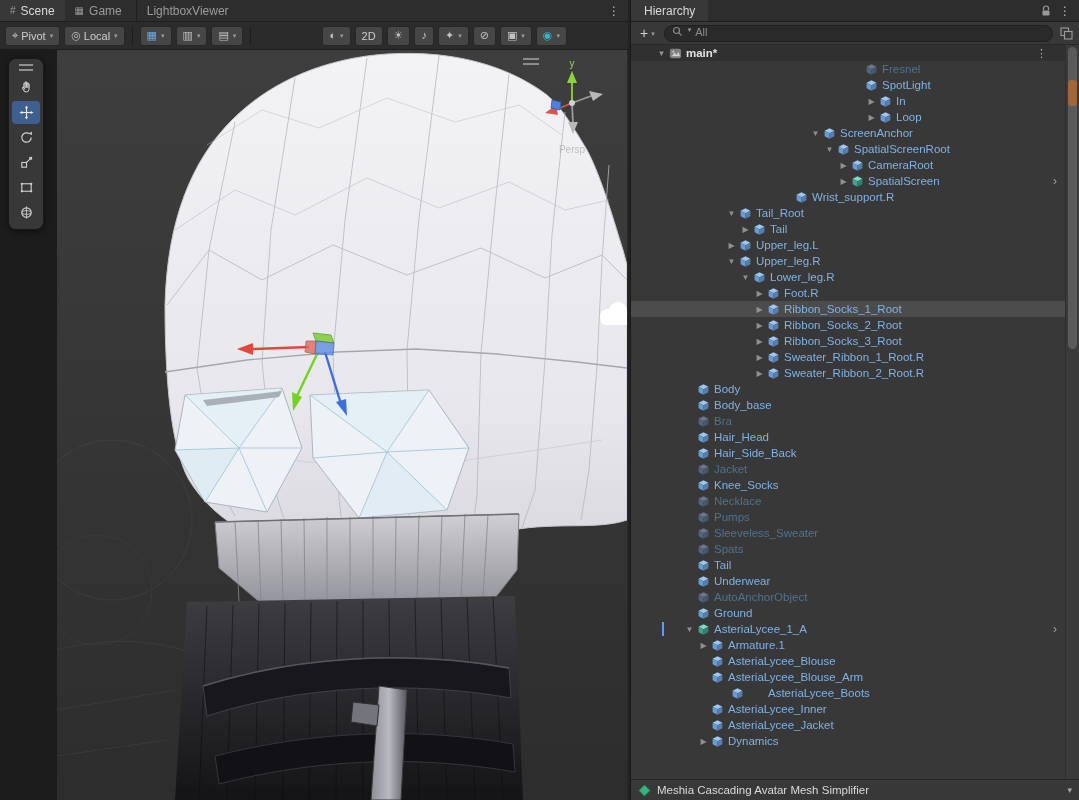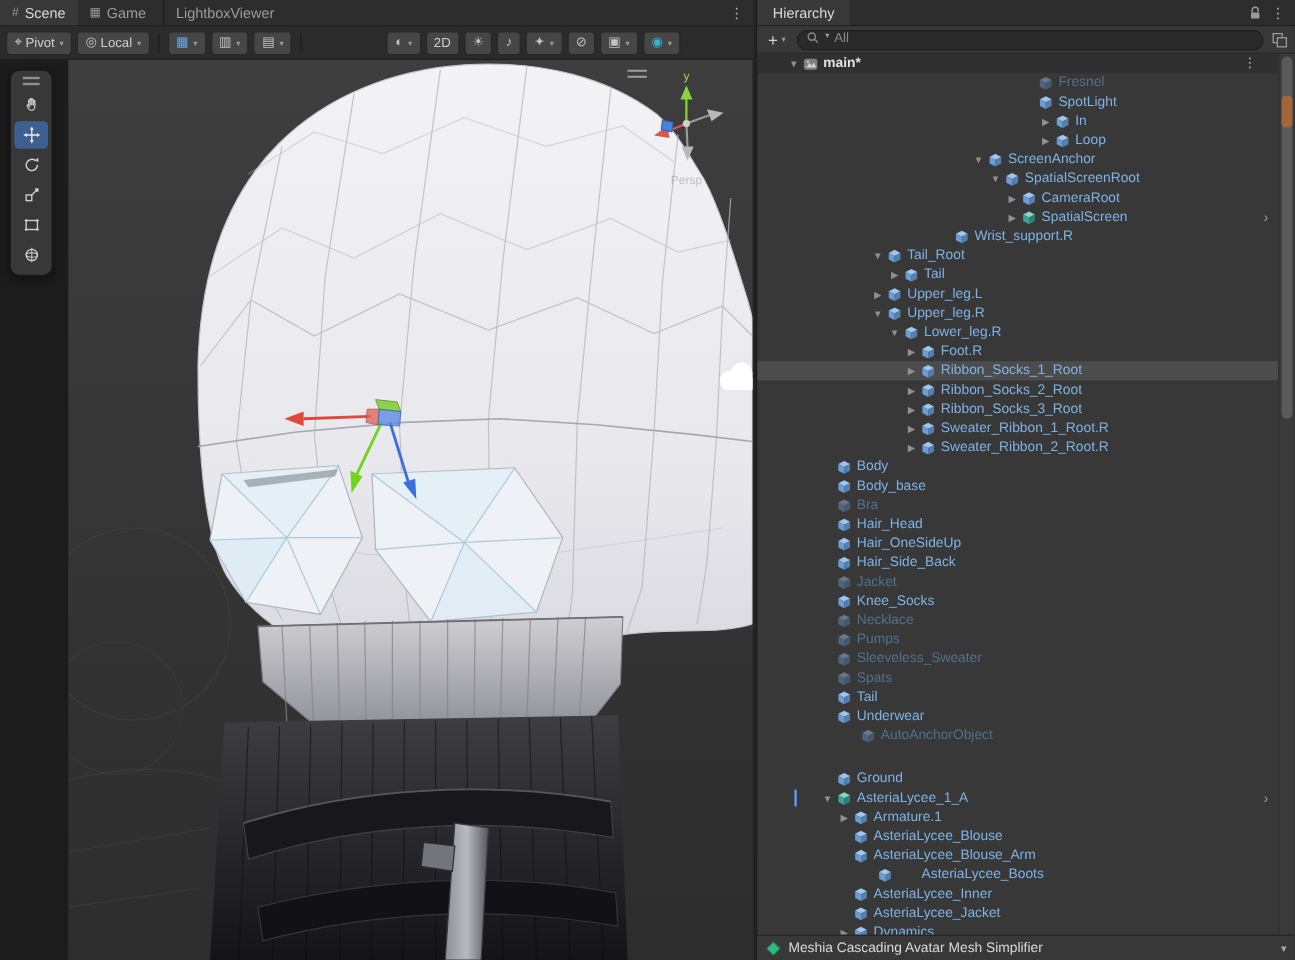--- a/index.html
+++ b/index.html
@@ -686,31 +686,20 @@
       </div>
       <div class="h-row" style="padding-left: 52px;">
         <span class="tri"></span>
         <span class="obj-icon icon-prefab">
           <svg viewBox="0 0 16 16" width="13" height="13">
             <polygon points="8,1.5 14,4.6 8,7.7 2,4.6" class="ct"></polygon>
             <polygon points="2,4.6 8,7.7 8,14.5 2,11.4" class="cl"></polygon>
             <polygon points="14,4.6 8,7.7 8,14.5 14,11.4" class="cr"></polygon>
           </svg>
         </span>
-        <span class="lbl blue">Hair_OneSideUp</span>
-      </div>
-      <div class="h-row" style="padding-left: 52px;">
-        <span class="tri"></span>
-        <span class="obj-icon icon-prefab">
-          <svg viewBox="0 0 16 16" width="13" height="13">
-            <polygon points="8,1.5 14,4.6 8,7.7 2,4.6" class="ct"></polygon>
-            <polygon points="2,4.6 8,7.7 8,14.5 2,11.4" class="cl"></polygon>
-            <polygon points="14,4.6 8,7.7 8,14.5 14,11.4" class="cr"></polygon>
-          </svg>
-        </span>
         <span class="lbl blue">Hair_Side_Back</span>
       </div>
       <div class="h-row" style="padding-left: 52px;">
         <span class="tri"></span>
         <span class="obj-icon icon-prefab icon-dim">
           <svg viewBox="0 0 16 16" width="13" height="13">
             <polygon points="8,1.5 14,4.6 8,7.7 2,4.6" class="ct"></polygon>
             <polygon points="2,4.6 8,7.7 8,14.5 2,11.4" class="cl"></polygon>
             <polygon points="14,4.6 8,7.7 8,14.5 14,11.4" class="cr"></polygon>
           </svg>
@@ -787,32 +776,32 @@
         <span class="tri"></span>
         <span class="obj-icon icon-prefab">
           <svg viewBox="0 0 16 16" width="13" height="13">
             <polygon points="8,1.5 14,4.6 8,7.7 2,4.6" class="ct"></polygon>
             <polygon points="2,4.6 8,7.7 8,14.5 2,11.4" class="cl"></polygon>
             <polygon points="14,4.6 8,7.7 8,14.5 14,11.4" class="cr"></polygon>
           </svg>
         </span>
         <span class="lbl blue">Underwear</span>
       </div>
-      <div class="h-row" style="padding-left: 52px; margin-left: 20px;">
+      <div class="h-row" style="padding-left: 52px;">
         <span class="tri"></span>
         <span class="obj-icon icon-prefab icon-dim">
           <svg viewBox="0 0 16 16" width="13" height="13">
             <polygon points="8,1.5 14,4.6 8,7.7 2,4.6" class="ct"></polygon>
             <polygon points="2,4.6 8,7.7 8,14.5 2,11.4" class="cl"></polygon>
             <polygon points="14,4.6 8,7.7 8,14.5 14,11.4" class="cr"></polygon>
           </svg>
         </span>
         <span class="lbl dim">AutoAnchorObject</span>
       </div>
-      <div class="h-row" style="padding-left: 52px; margin-top: 20px;">
+      <div class="h-row" style="padding-left: 52px;">
         <span class="tri"></span>
         <span class="obj-icon icon-prefab">
           <svg viewBox="0 0 16 16" width="13" height="13">
             <polygon points="8,1.5 14,4.6 8,7.7 2,4.6" class="ct"></polygon>
             <polygon points="2,4.6 8,7.7 8,14.5 2,11.4" class="cl"></polygon>
             <polygon points="14,4.6 8,7.7 8,14.5 14,11.4" class="cr"></polygon>
           </svg>
         </span>
         <span class="lbl blue">Ground</span>
       </div>

